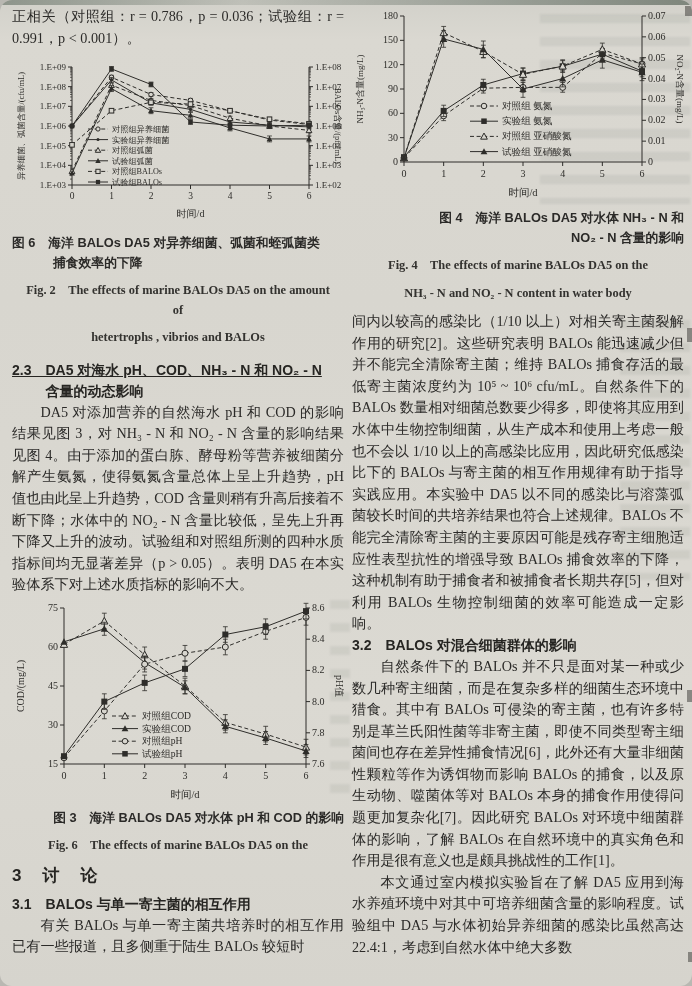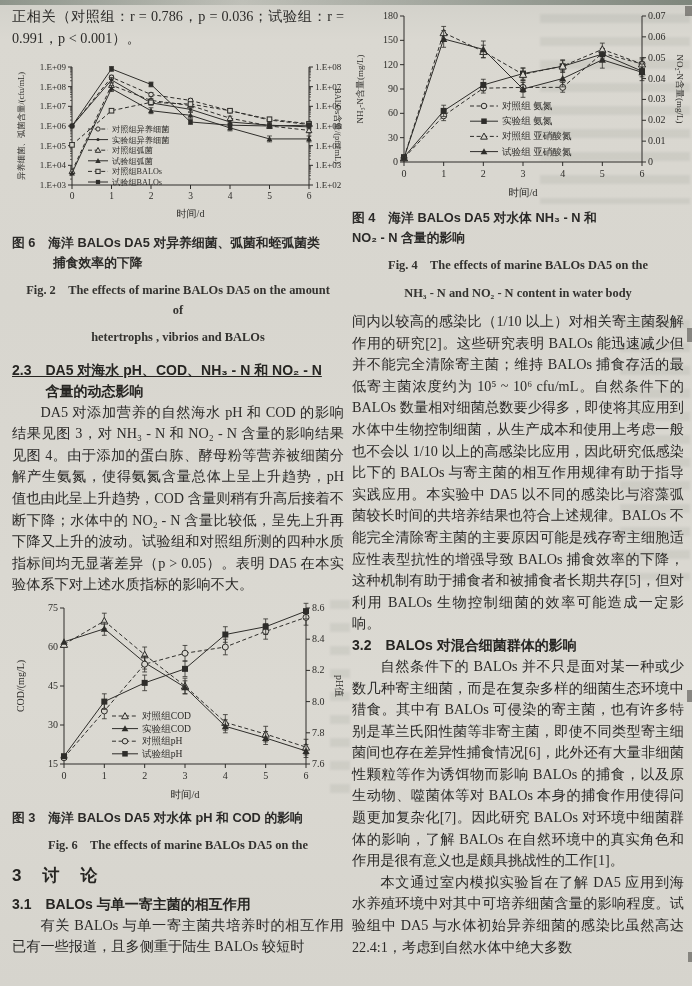--- a/index.html
+++ b/index.html
@@ -1,33 +1,33 @@
 <!DOCTYPE html>
 <html><head>
 <meta charset="utf-8">
 <style>
   html,body{margin:0;padding:0;background:#b9b8b2;}
   .page{position:relative;width:692px;height:986px;overflow:hidden;
     background:linear-gradient(180deg,#d2d1ca 0,#dad8d1 40px,#d8d6cf 300px,#dbd9d2 700px,#d6d4cd 100%);
-    font-family:"Liberation Serif",serif;color:#2b2a28;}
+    font-family:"Liberation Serif",serif;color:#2b2a28;border-radius:12px;}
   .topstrip{position:absolute;top:0;left:0;right:0;height:5px;
     background:linear-gradient(90deg,rgba(84,98,86,.55),rgba(120,128,118,.22) 35%,rgba(90,102,92,.45) 70%,rgba(70,84,72,.6));}
   .col{position:absolute;top:6px;width:332px;}
   .col-left{left:12px;}
   .col-right{left:352px;}
   p.body{font-size:14.2px;line-height:21.6px;text-align:justify;margin:0;color:#2b2a28;}
   .indent{text-indent:2em;}
   .hsans{font-family:"Liberation Sans",sans-serif;font-weight:bold;margin:0;color:#262522;}
   .h-sub{font-size:14px;line-height:21px;}
   .h-sub2{font-size:14px;line-height:21px;padding-left:2.4em;}
   .h-big{font-size:17px;line-height:24px;letter-spacing:2px;margin-top:4px;margin-bottom:6px;}
   .cap-cn{font-family:"Liberation Sans",sans-serif;font-weight:bold;font-size:12.8px;line-height:20px;margin:0;}
   .cap-cn-l2{padding-left:3.2em;}
   .cap-en{font-size:12.4px;line-height:19.5px;font-weight:bold;text-align:center;margin:8px;color:#33322f;}
-  .center{text-align:left;}
+  .center{text-align:right;}
   .chart{position:relative;margin:0;}
   .mt4{margin-top:4px;} .mt10{margin-top:10px;} .mt12{margin-top:12px;text-decoration:underline;}
   .smudge{position:absolute;opacity:.07;pointer-events:none;
     background:repeating-linear-gradient(180deg,#39473b 0 9px,transparent 9px 23px);filter:blur(1.3px);}
   .mark{position:absolute;background:#45443f;opacity:.55;}
   svg text{fill:#2e2d2a;}
 </style>
 </head>
 <body>
 

